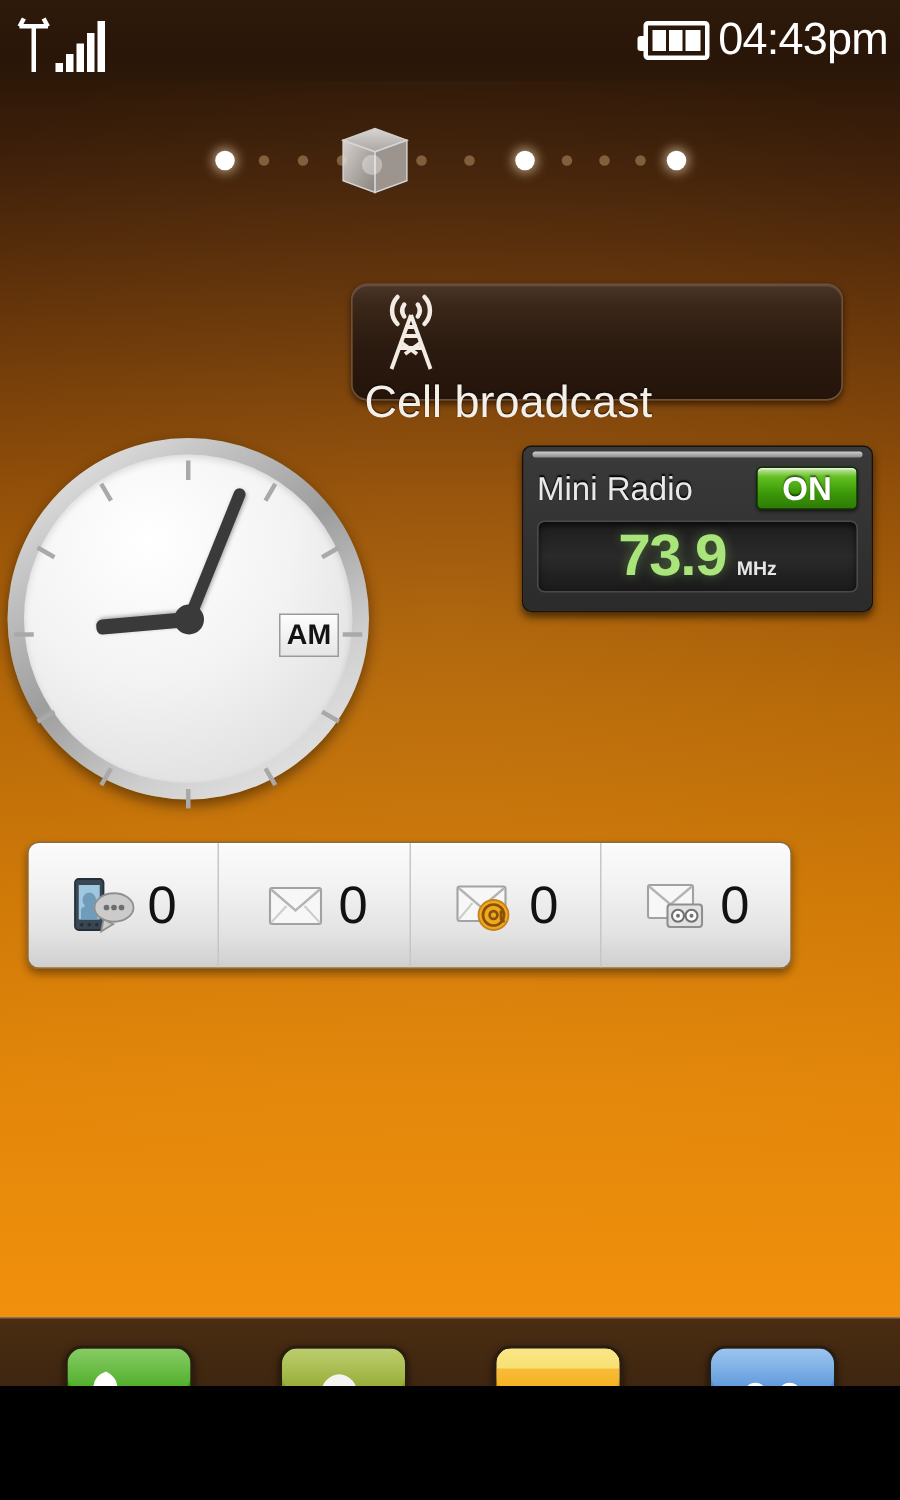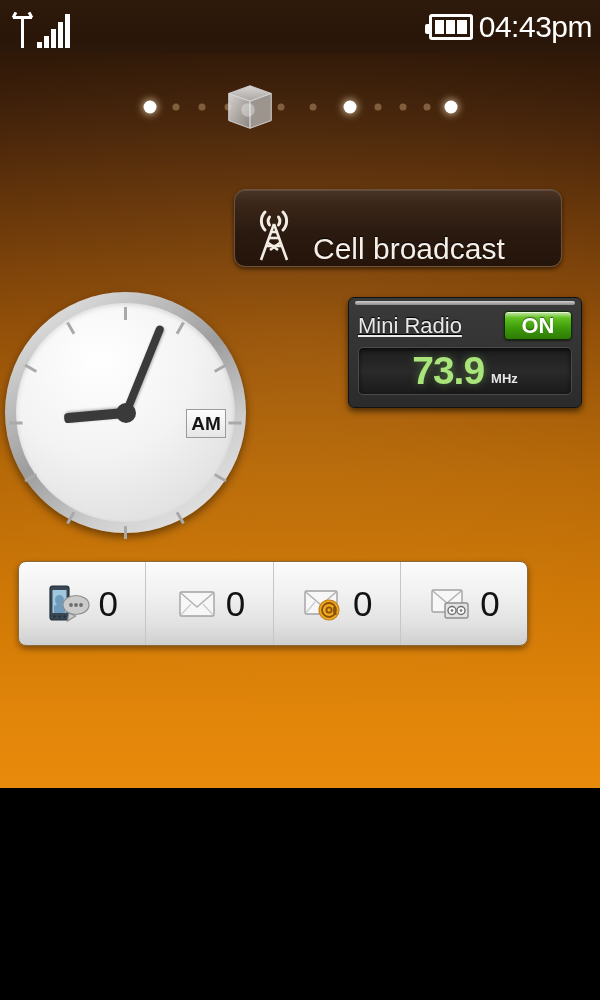--- a/index.html
+++ b/index.html
@@ -7,21 +7,21 @@
   body {
     font-family:"Liberation Sans", sans-serif;
     background:#000;
     overflow:hidden;
     position:relative;
   }
 
   
   #screen {
     position:absolute; inset:0;
-    width:600px; height:788px;
+    width:600px; height:924px;
     overflow:hidden;
     background:
       linear-gradient(180deg,
         #1d0e04 0px,
         #2b1607 40px,
         #43220a 120px,
         #6b3708 230px,
         #8f4c06 330px,
         #b56706 470px,
         #cf7806 600px,
@@ -74,21 +74,21 @@
     width:58px; height:58px;
   }
 
   
   #cellbc{
     position:absolute; left:234px; top:189px; width:328px; height:78px;
     border-radius:11px;
     background:linear-gradient(180deg,#4a3527 0%,#3a2719 18%,#2b1a0f 55%,#241409 100%);
     border:1px solid #6d513a;
     box-shadow:0 2px 4px rgba(0,0,0,.55), inset 0 1px 0 rgba(255,255,255,.12);
-    display:flex; align-items:flex-end; z-index:8;
+    display:flex; align-items:flex-start; z-index:8;flex-direction:column;
   }
   #cellbc .tower{ width:62px; height:62px; margin-left:8px; flex:none; }
   #cellbc .label{
     color:#f4efe9; font-size:30px; margin-left:8px;
     text-shadow:0 -1px 1px rgba(0,0,0,.85);
   }
 
   
   #radio{
     position:absolute; left:348px; top:297px; width:234px; height:111px;
@@ -96,21 +96,21 @@
     background:linear-gradient(180deg,#3a3a3a 0%,#343434 45%,#2b2b2b 100%);
     border:1px solid #121212;
     box-shadow:0 3px 6px rgba(0,0,0,.6);
     padding:6px 9px 9px 9px; z-index:8;
   }
   #radio .topbar{
     position:absolute; left:6px; right:6px; top:3px; height:4px; border-radius:2px;
     background:linear-gradient(180deg,#cfcfcf,#8a8a8a);
   }
   #radio .row{ display:flex; align-items:center; justify-content:space-between; margin-top:7px; }
-  #radio .title{ color:#e9e9e9; font-size:22px; text-shadow:0 -1px 1px #000;text-decoration:underline; }
+  #radio .title{ color:#e9e9e9; font-size:22px; text-shadow:0 -1px 1px #000; }
   #radio .onbtn{
     width:68px; height:29px; border-radius:4px;
     background:linear-gradient(180deg,#cdeab0 0%,#62c022 22%,#3d9a09 60%,#2e7a06 100%);
     border:1px solid #0d2d03;
     box-shadow:inset 0 1px 0 rgba(255,255,255,.55), 0 1px 2px rgba(0,0,0,.5);
     color:#fff; font-size:22px; font-weight:bold; line-height:27px; text-align:center;
     text-shadow:0 -1px 1px rgba(0,0,0,.5);
   }
   #radio .freqbox{
     margin-top:7px; height:48px; border-radius:5px;

